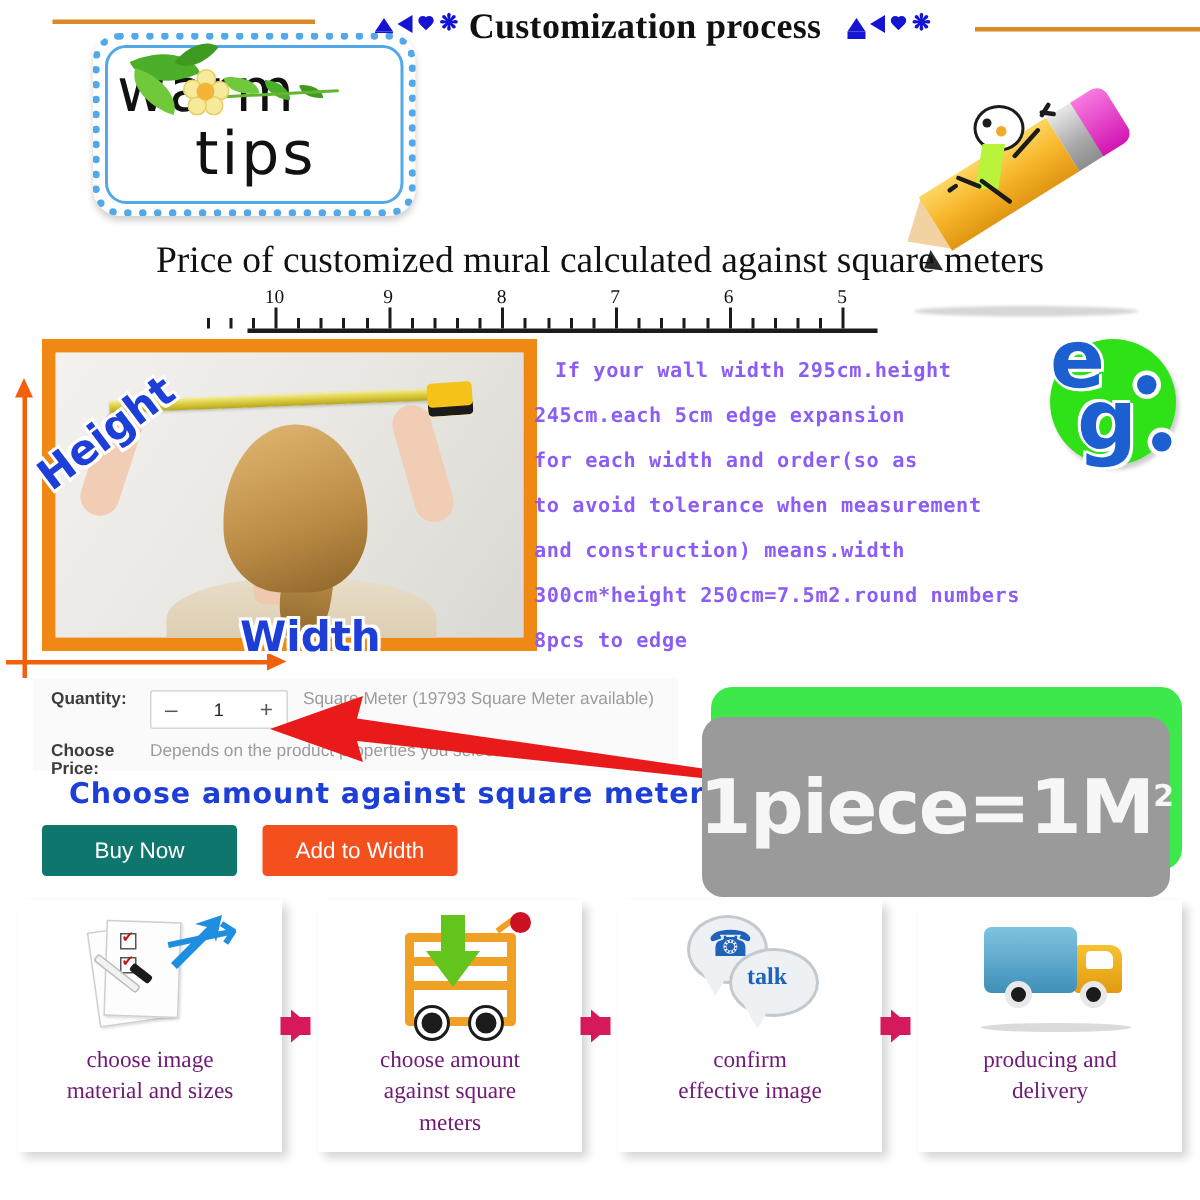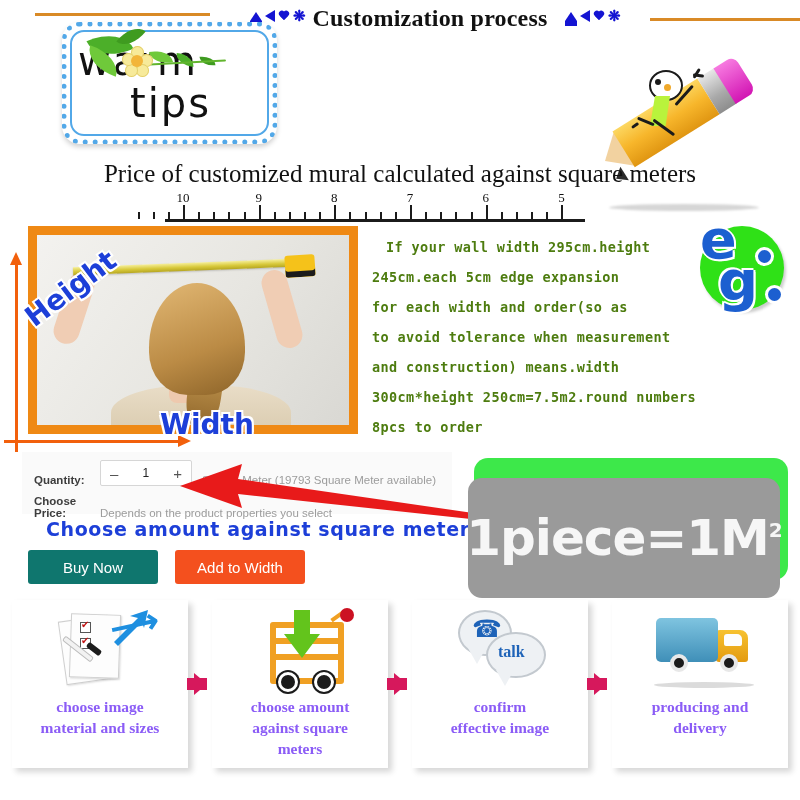--- a/index.html
+++ b/index.html
@@ -116,38 +116,38 @@
     text-shadow:2px 2px 0 #fff,-2px -2px 0 #fff,2px -2px 0 #fff,-2px 2px 0 #fff;
     font-family:"DejaVu Sans", sans-serif;}
   .ar-v{position:absolute;left:15px;top:262px;width:3px;height:190px;background:#f2600c;}
   .ar-v:before{content:"";position:absolute;left:-5px;top:-10px;width:0;height:0;
     border-left:6.5px solid transparent;border-right:6.5px solid transparent;border-bottom:13px solid #f2600c;}
   .ar-h{position:absolute;left:4px;top:440px;width:175px;height:3px;background:#f2600c;}
   .ar-h:after{content:"";position:absolute;right:-12px;top:-5px;width:0;height:0;
     border-top:6.5px solid transparent;border-bottom:6.5px solid transparent;border-left:13px solid #f2600c;}
 
   
-  .info{position:absolute;left:372px;top:232px;width:350px;color:#4d7c0f;
+  .info{position:absolute;left:356px;top:232px;width:350px;color:#8b5cf6;
     font-family:"DejaVu Sans Mono", monospace;font-size:13.5px;font-weight:700;line-height:30px;letter-spacing:.4px;}
   .info .ln{white-space:nowrap;}
   .info .ln.i{padding-left:14px;}
 
   
   .eg{position:absolute;left:696px;top:214px;width:96px;height:96px;}
   .eg-circle{position:absolute;left:4px;top:12px;width:84px;height:84px;background:#2fe117;border-radius:50%;
     box-shadow:2px 3px 3px rgba(0,0,0,.2);}
   .eg-e{position:absolute;left:4px;top:-6px;font-size:54px;font-weight:700;color:#1c5fd0;
     font-family:"DejaVu Sans", sans-serif;text-shadow:2px 0 0 #fff,-2px 0 0 #fff,0 2px 0 #fff,0 -2px 0 #fff,2px 2px 0 #fff,-2px -2px 0 #fff;}
   .eg-g{position:absolute;left:22px;top:34px;font-size:56px;font-weight:700;color:#1c5fd0;
     font-family:"DejaVu Sans", sans-serif;text-shadow:2px 0 0 #fff,-2px 0 0 #fff,0 2px 0 #fff,0 -2px 0 #fff,2px 2px 0 #fff,-2px -2px 0 #fff;}
   .eg-dot{position:absolute;border-radius:50%;background:#1c5fd0;box-shadow:0 0 0 3px #fff;}
 
   
   .form{position:absolute;left:22px;top:452px;width:430px;height:62px;background:#fafafa;}
-  .f-row{position:absolute;left:12px;display:flex;align-items:flex-end;}
+  .f-row{position:absolute;left:12px;display:flex;align-items:flex-start;}
   .f-lab{font-size:11.5px;color:#3d3d3d;font-weight:700;width:66px;}
   .stepper{width:92px;height:26px;border:1px solid #d6d6d6;background:#fff;border-radius:2px;
     display:flex;align-items:center;justify-content:space-between;padding:0 9px;box-sizing:border-box;}
   .st-btn{font-size:15px;color:#555;line-height:1;user-select:none;}
   .st-val{font-size:12px;color:#222;}
   .f-note{font-size:11.5px;color:#9c9c9c;margin-left:10px;white-space:nowrap;}
   .f-price{font-size:11.5px;color:#9c9c9c;}
   .choose{position:absolute;left:46px;top:518px;font-size:19px;font-weight:700;color:#1d3fd8;
     font-family:"DejaVu Sans", sans-serif;letter-spacing:.6px;}
   .btns{position:absolute;left:28px;top:550px;display:flex;gap:17px;}
@@ -167,21 +167,21 @@
   .pbox-tx{font-family:"DejaVu Sans", sans-serif;font-size:50px;font-weight:700;color:#f6f6f6;letter-spacing:-1px;position:relative;}
   .pbox-sup{font-size:20px;vertical-align:super;}
 
   
   .steps{position:absolute;left:12px;top:600px;width:776px;height:185px;display:flex;align-items:flex-start;}
   .step{width:176px;position:relative;height:168px;}
   .step-card{position:absolute;inset:0;background:#fff;
     box-shadow:4px 4px 6px rgba(0,0,0,.16);}
   .step-icon{position:absolute;left:0;top:6px;width:176px;height:86px;}
   .step-lab{position:absolute;left:0;top:96px;width:176px;text-align:center;
-    font-family:"Liberation Serif", serif;font-size:15.5px;font-weight:700;color:#8b5cf6;line-height:21px;}
+    font-family:"Liberation Serif", serif;font-size:15.5px;font-weight:400;color:#701a75;line-height:21px;}
   .step-arrow{width:24px;height:168px;display:flex;align-items:center;justify-content:center;}
   .chev{width:0;height:0;border-top:11px solid transparent;border-bottom:11px solid transparent;
     border-left:13px solid #d6185c;position:relative;}
   .chev:before{content:"";position:absolute;left:-20px;top:-6px;width:20px;height:12px;background:#d6185c;}
 
   
   .pg{position:absolute;background:#fdfdfd;border:1px solid #cfcfcf;box-shadow:1px 1px 2px rgba(0,0,0,.15);}
   .ck{position:absolute;width:9px;height:9px;border:1px solid #555;background:#fff;}
   .ck:after{content:"✔";position:absolute;left:0px;top:-4px;font-size:10px;color:#c21414;}
   .bluearrow{position:absolute;color:#1e8fe0;font-size:34px;font-weight:700;transform:rotate(-12deg);}
@@ -348,21 +348,21 @@
   <div class="lbl-height">Height</div>
   <div class="lbl-width">Width</div>
 
   <div class="info">
     <div class="ln i">If your wall width 295cm.height</div>
     <div class="ln">245cm.each 5cm edge expansion</div>
     <div class="ln">for each width and order(so as</div>
     <div class="ln">to avoid tolerance when measurement</div>
     <div class="ln">and construction) means.width</div>
     <div class="ln">300cm*height 250cm=7.5m2.round numbers</div>
-    <div class="ln">8pcs to order</div>
+    <div class="ln">8pcs to edge</div>
   </div>
 
   <div class="eg">
     <span class="eg-circle"></span>
     <span class="eg-e">e</span>
     <span class="eg-dot" style="left:62px;top:36px;width:13px;height:13px;"></span>
     <span class="eg-g">g</span>
     <span class="eg-dot" style="left:72px;top:74px;width:13px;height:13px;"></span>
   </div>
 

